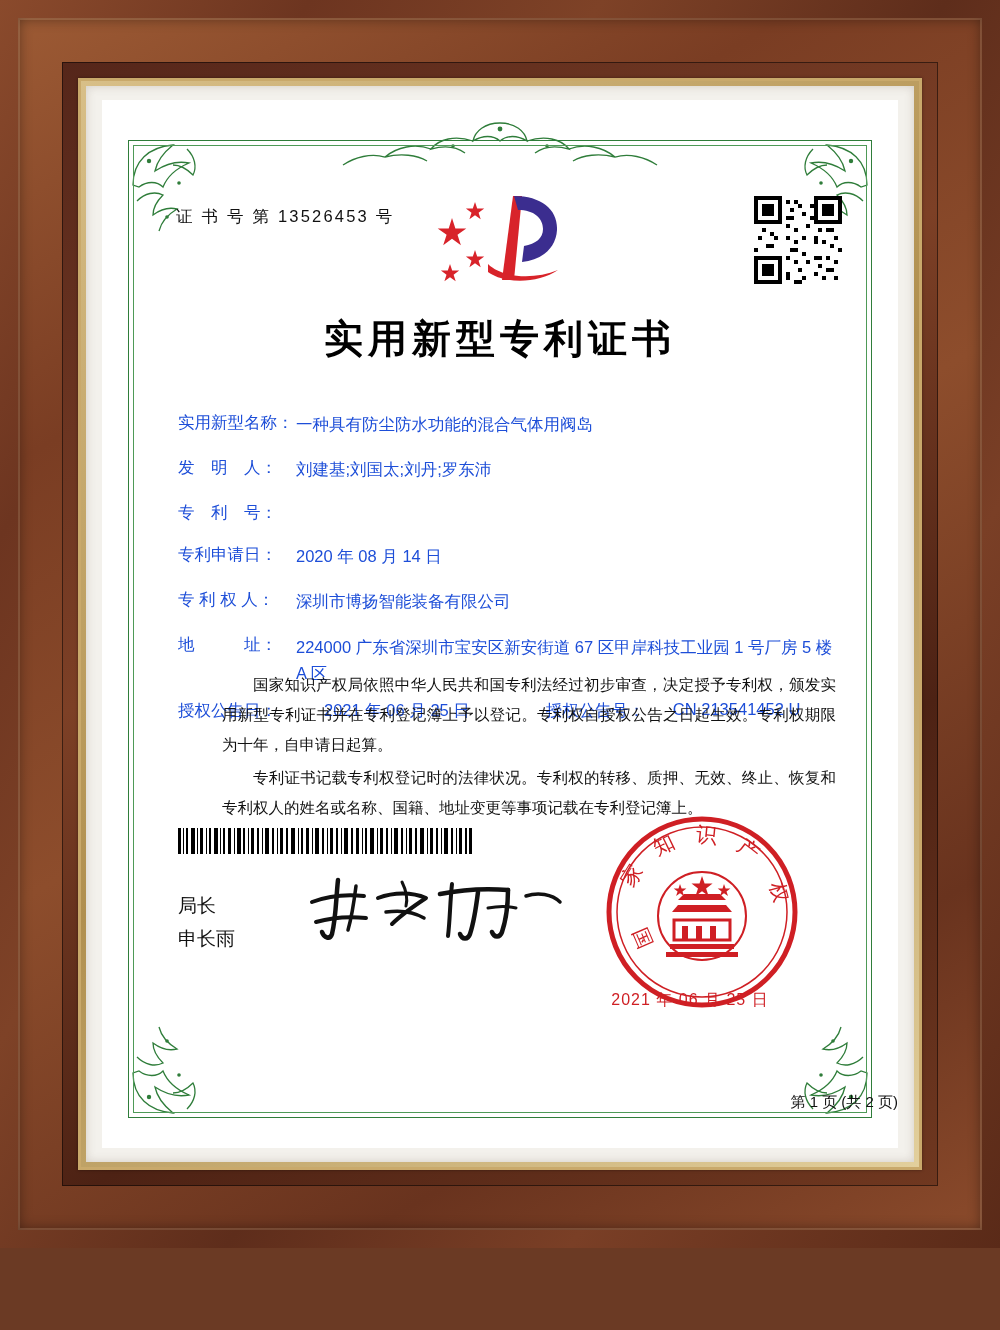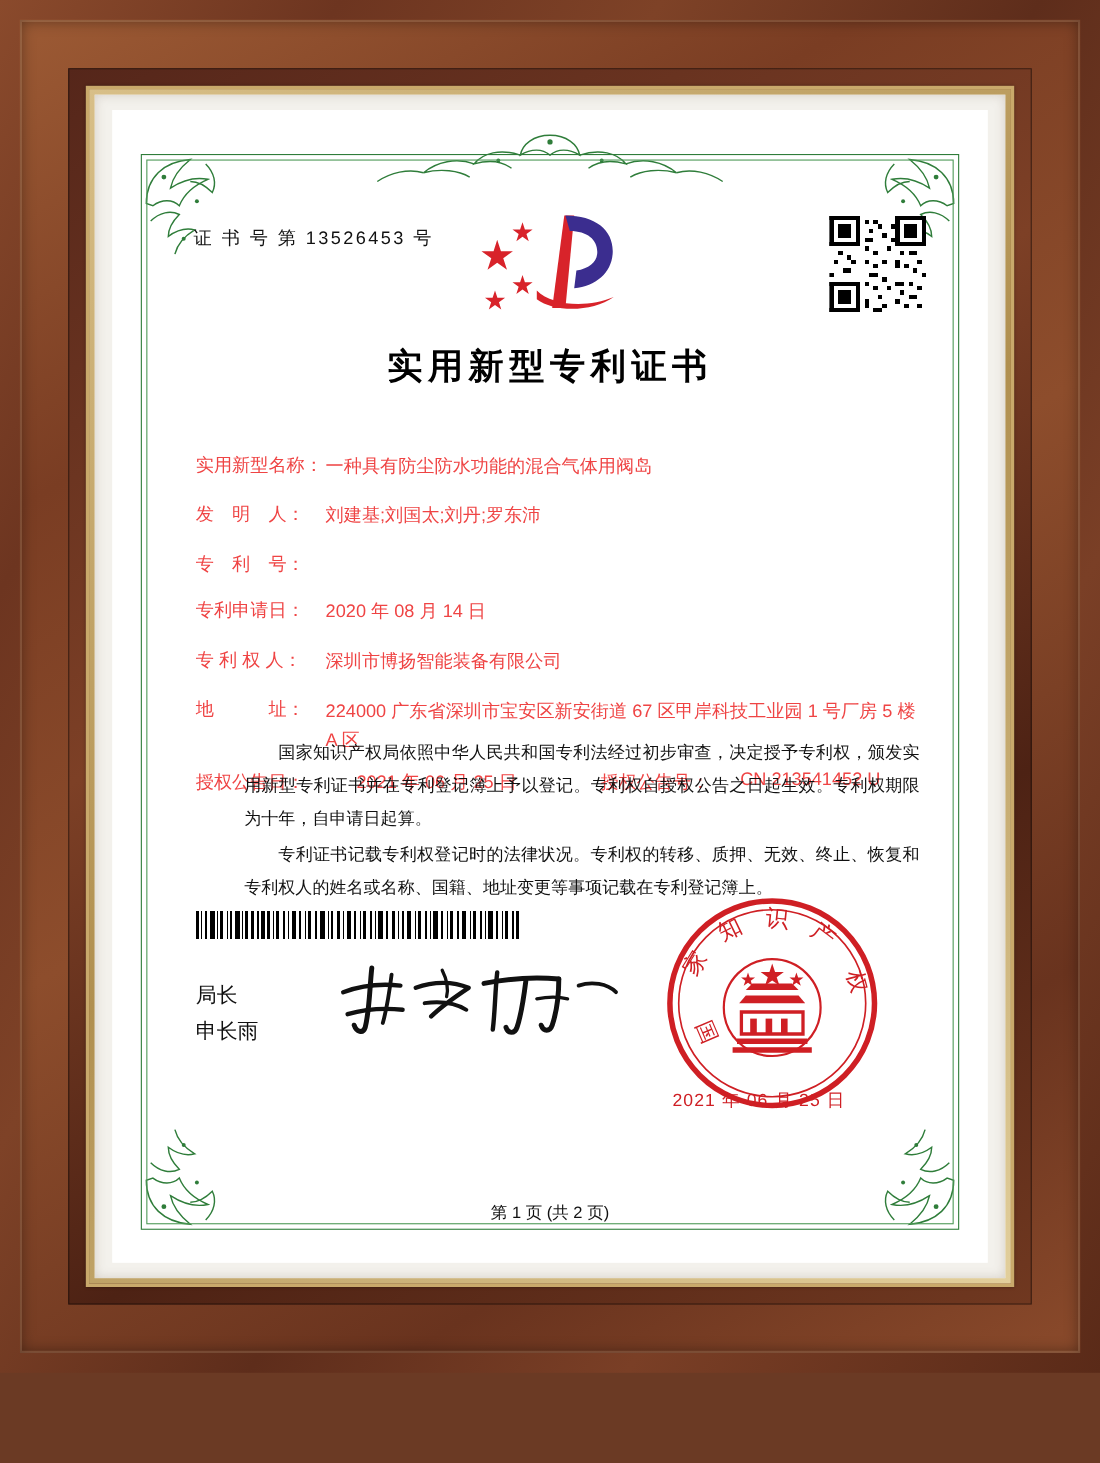--- a/index.html
+++ b/index.html
@@ -62,26 +62,26 @@
   .cert-no{
     position:absolute;left:74px;top:106px;
     font-size:16.5px;letter-spacing:2.2px;color:#111;
     font-family:"Liberation Sans","DejaVu Sans",sans-serif;
   }
   .logo{position:absolute;left:50%;top:88px;transform:translateX(-50%);width:140px;height:96px;}
   .qr{position:absolute;right:56px;top:96px;width:88px;height:88px;}
 
   .main-title{
     position:absolute;left:0;right:0;top:212px;text-align:center;
-    font-size:32px;font-weight:bold;letter-spacing:5px;color:#000;
+    font-size:39px;font-weight:bold;letter-spacing:5px;color:#000;
     font-family:"Liberation Sans","DejaVu Sans",sans-serif;
   }
 
   .fields{position:absolute;left:76px;right:60px;top:312px;}
-  .row{display:flex;align-items:flex-start;margin-bottom:19.5px;font-size:16.5px;color:#ef4444;
+  .row{display:flex;align-items:flex-start;margin-bottom:19.5px;font-size:16.5px;color:#1d4ed8;
        font-family:"Liberation Sans","DejaVu Sans",sans-serif;}
   .lbl{width:118px;flex:0 0 118px;white-space:pre;}
   .val{flex:1;line-height:1.55;}
   .row.addr{margin-bottom:13px;}
   .addr-val{line-height:1.62;}
   .row.pub{margin-bottom:6px;gap:28px;}
   .pub2-lbl{margin-left:48px;}
 
   .para{
     position:absolute;left:76px;right:62px;top:570px;
@@ -97,21 +97,21 @@
     font-family:"Liberation Sans","DejaVu Sans",sans-serif;}
   .signature{position:absolute;left:200px;top:772px;width:270px;height:70px;}
 
   .seal{position:absolute;right:96px;top:712px;width:200px;height:200px;}
   .seal-date{
     position:absolute;right:118px;top:890px;width:180px;text-align:center;
     color:#cf1f24;font-size:16px;letter-spacing:1px;
     font-family:"Liberation Sans","DejaVu Sans",sans-serif;
   }
   .page-no{
-    position:absolute;left:0;right:0;bottom:36px;text-align:center;
+    position:absolute;left:0;right:0;bottom:36px;text-align:right;
     font-size:15px;color:#111;
     font-family:"Liberation Sans","DejaVu Sans",sans-serif;
   }
 </style>
 </head>
 <body>
 
 <div class="frame-outer">
   <div class="frame-bevel"></div>
   <div class="frame-inner-lip"></div>

